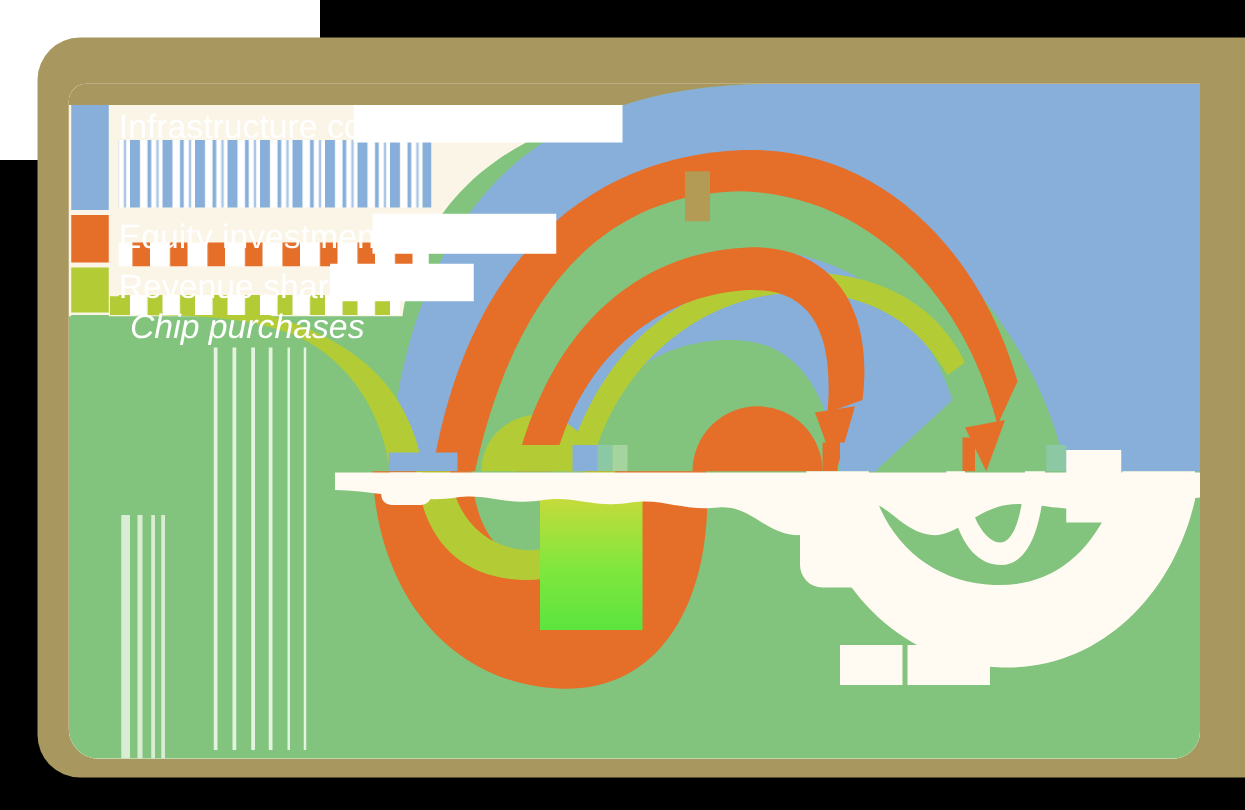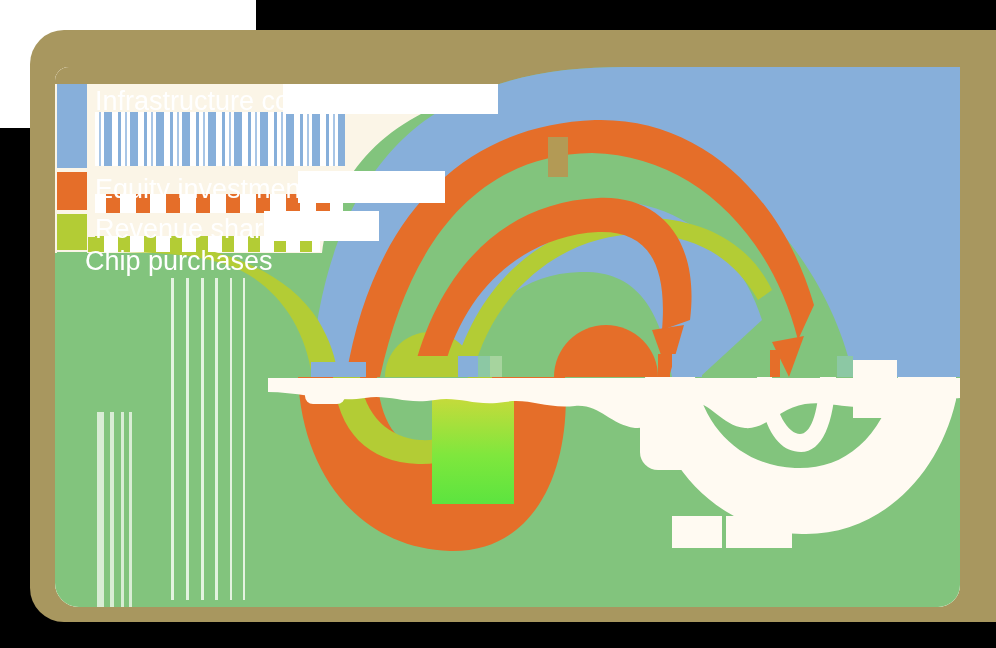--- a/index.html
+++ b/index.html
@@ -151,21 +151,21 @@
       <div class="legend-item" style="left:2px;top:105px;">
         <div class="swatch sw-orange" style="width:30px;height:38px;"></div>
         <div class="legend-label" style="left:38px;top:2px;">Equity investments</div>
       </div>
       <div class="legend-item" style="left:2px;top:147px;">
         <div class="swatch sw-ylw" style="width:30px;height:36px;"></div>
         <div class="legend-label" style="left:38px;top:0px;">Revenue sharing</div>
       </div>
       <div class="legend-item" style="left:2px;top:185px;">
         <div class="swatch sw-green" style="width:30px;height:40px;"></div>
-        <div class="legend-label" style="left:28px;top:-6px;">Chip purchases</div>
+        <div class="legend-label" style="left:47px;top:-6px;font-style:italic;">Chip purchases</div>
       </div>
 
       <div class="cover" style="left:228px;top:17px;width:215px;height:30px;"></div>
       <div class="cover" style="left:243px;top:104px;width:147px;height:32px;"></div>
       <div class="cover" style="left:209px;top:144px;width:115px;height:30px;"></div>
 
     </div>
   </div>
 </div>
 

